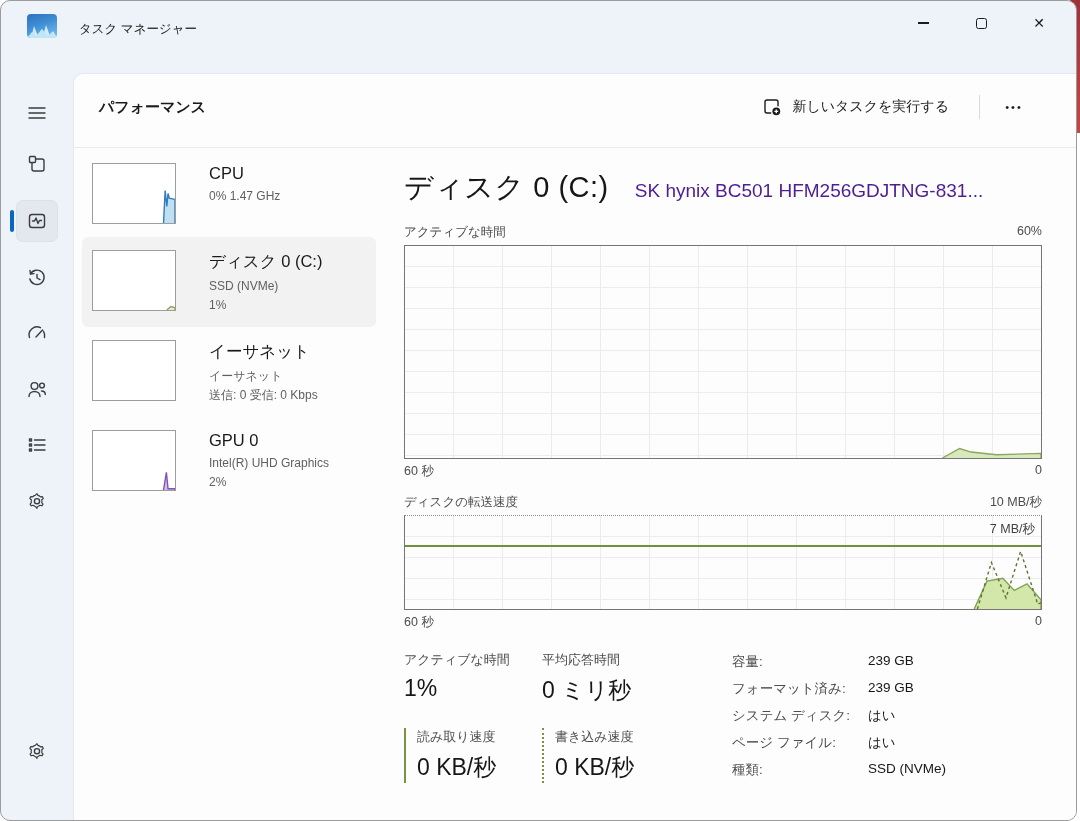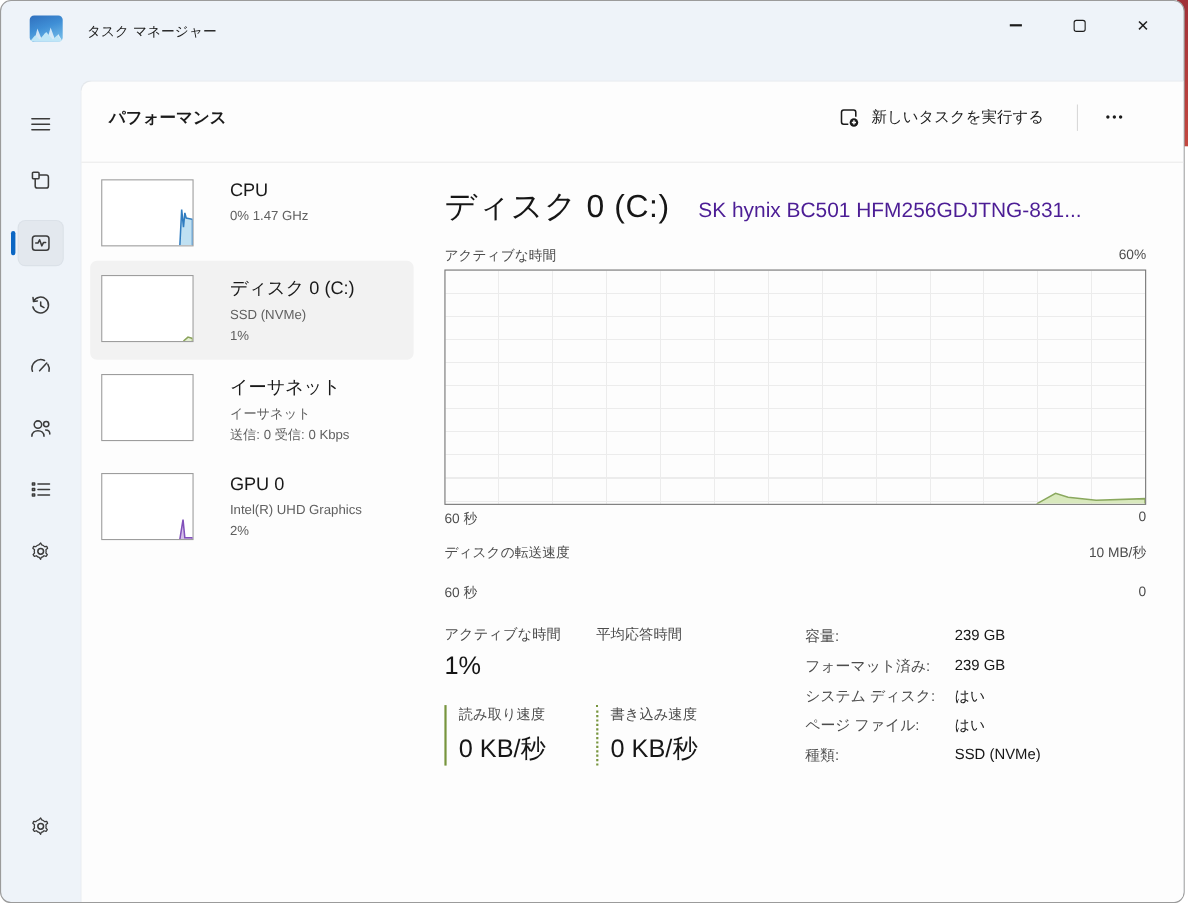--- a/index.html
+++ b/index.html
@@ -64,21 +64,21 @@
   .perf-sub { font-size:12px; color:#606060; line-height:1.55; }
 
   
   .main { position:absolute; left:330px; top:76px; right:34px; }
   .main-title-row { display:flex; align-items:baseline; margin-top:18px; }
   .main-title { font-size:29px; font-weight:400; color:#161616; letter-spacing:.5px; }
   .main-subtitle { font-size:19px; color:#4c1d95; margin-left:26px; }
 
   .chart-label-row { display:flex; justify-content:space-between; font-size:12.5px; color:#4c4c4c; }
   .chart-label-row.first { margin-top:16px; margin-bottom:4px; }
-  .chart-label-row.second { margin-top:14px; margin-bottom:20px; }
+  .chart-label-row.second { margin-top:14px; margin-bottom:4px; }
   .chart-box { position:relative; border:1px solid #757575; background:#fdfdfd;
     background-image:
       repeating-linear-gradient(to right, transparent 0 48px, #ececec 48px 49px),
       repeating-linear-gradient(to bottom, transparent 0 20px, #ececec 20px 21px); }
   .chart-box svg { position:absolute; inset:0; width:100%; height:100%; }
   #chart1 { height:214px; }
   #chart2 { height:95px; border-top-style:dotted; border-top-color:#8f8f8f; }
   .xaxis-row { display:flex; justify-content:space-between; font-size:12.5px; color:#4c4c4c;
     margin-top:4px; }
   .scale-line { position:absolute; left:0; right:0; top:29px; height:0; border-top:2px solid #71903c; }
@@ -277,34 +277,44 @@
       </div>
       <div class="xaxis-row">
         <span>60 秒</span>
         <span>0</span>
       </div>
 
       <div class="chart-label-row second">
         <span>ディスクの転送速度</span>
         <span>10 MB/秒</span>
       </div>
+      <div class="chart-box" id="chart2">
+        <svg id="chart2-svg" viewBox="0 0 100 100" preserveAspectRatio="none">
+            <polygon points="89.50,100.00 91.50,70.00 94.00,67.00 95.80,80.00 97.80,73.00 100.00,90.00 100.00,100.00 100.00,100 89.50,100" fill="#d3e7ab"></polygon>
+            <polyline points="89.50,100.00 91.50,70.00 94.00,67.00 95.80,80.00 97.80,73.00 100.00,90.00 100.00,100.00" fill="none" stroke="#82a352" stroke-width="1.4" vector-effect="non-scaling-stroke"></polyline>
+            <polyline points="90.00,100.00 92.20,50.00 94.50,88.00 96.80,38.00 99.50,95.00 100.00,93.00" fill="none" stroke="#5c7334" stroke-width="1.4" vector-effect="non-scaling-stroke" stroke-dasharray="3 3"></polyline>
+          </svg>
+        <div class="scale-line" style="top: 29px;"></div>
+        <div class="peak-label">7 MB/秒</div>
+      </div>
       <div class="xaxis-row">
         <span>60 秒</span>
         <span>0</span>
       </div>
 
       <div class="stats">
         <div class="stats-left">
           <div class="stat-grid">
             <div class="stat-cell">
               <div class="stat-label">アクティブな時間</div>
               <div class="stat-value">1%</div>
             </div>
             <div class="stat-cell">
               <div class="stat-label">平均応答時間</div>
+              <div class="stat-value">0 ミリ秒</div>
             </div>
           </div>
           <div class="speed-row">
             <div class="stat-cell speed-cell read">
               <div class="stat-label">読み取り速度</div>
               <div class="stat-value">0 KB/秒</div>
             </div>
             <div class="stat-cell speed-cell write">
               <div class="stat-label">書き込み速度</div>
               <div class="stat-value">0 KB/秒</div>

